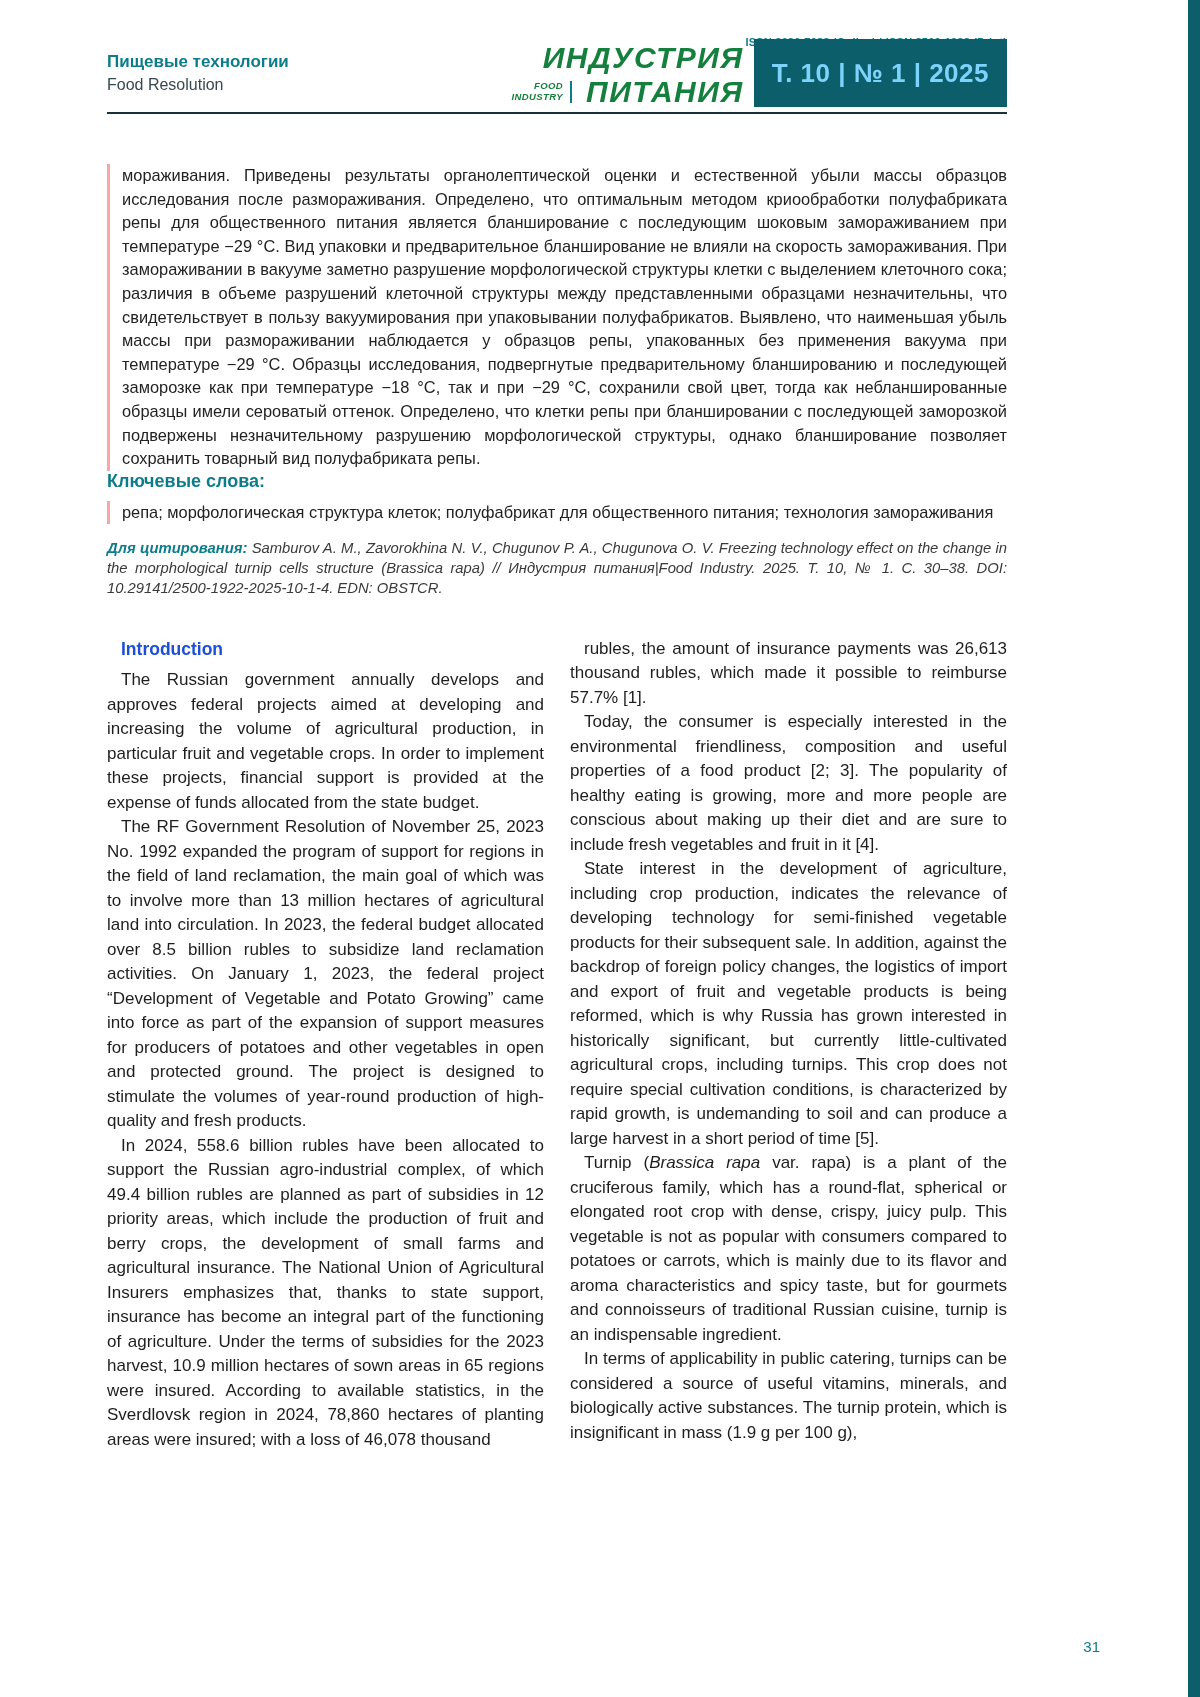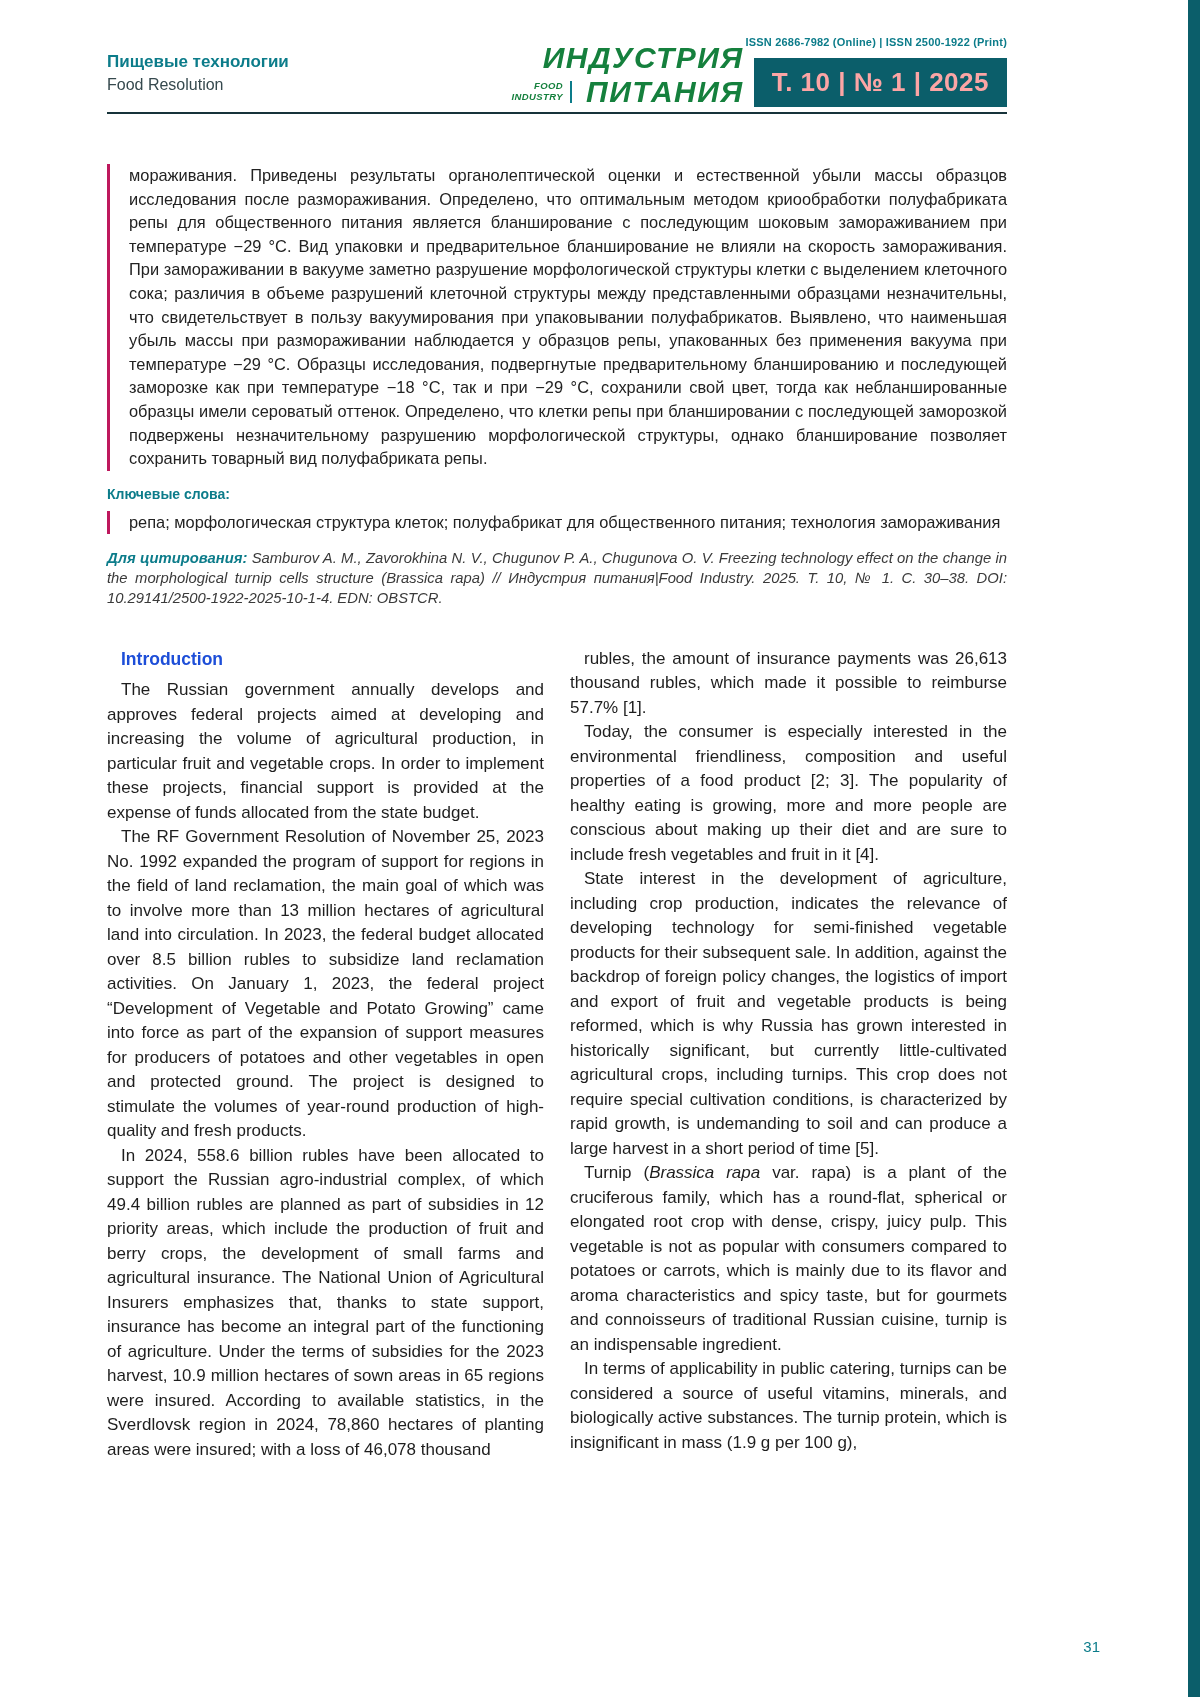--- a/index.html
+++ b/index.html
@@ -20,28 +20,28 @@
   .section-title { position:absolute; left:0; bottom:18px; }
   .section-title .ru { color:#0c7c8a; font-weight:bold; font-size:17px; }
   .section-title .en { color:#36494e; font-size:16px; margin-top:4px; }
   .logo-issue { position:absolute; right:0; bottom:5px; display:flex; align-items:flex-end; gap:10px; }
   .logo { text-align:right; color:#15803d; font-weight:bold; font-style:italic; line-height:1; }
   .logo-line1 { font-size:30px; letter-spacing:1.5px; }
   .logo-line2 { display:flex; align-items:center; justify-content:flex-end; gap:14px; margin-top:4px; }
   .logo-sub { font-size:9.5px; line-height:1.15; text-align:right; border-right:2px solid #0c7c8a; padding-right:7px; letter-spacing:.4px; }
   .logo-line2-text { font-size:30px; letter-spacing:1.5px; }
   .issue-badge {
-    background:#0b5e6a; color:#fca5a5; font-weight:bold; font-size:26px;
-    height:49px; padding:10px 18px; display:flex; align-items:center; letter-spacing:.5px;
+    background:#0b5e6a; color:#7dd3fc; font-weight:bold; font-size:26px;
+    height:68px; padding:10px 18px; display:flex; align-items:center; letter-spacing:.5px;
   }
 
   
-  .bordered { border-left:3px solid #be185d; padding-left:19px; }
+  .bordered { border-left:3px solid #fca5a5; padding-left:12px; }
   .abstract { margin-top:50px; font-size:16.4px; line-height:23.6px; text-align:justify; color:#222; }
-  .kw-heading { color:#0c7c8a; font-size:14px; font-weight:bold; margin-top:15px; }
+  .kw-heading { color:#0c7c8a; font-size:18px; font-weight:bold; }
   .keywords { margin-top:9px; font-size:16.4px; line-height:23.6px; text-align:justify; color:#222; }
   .citation { margin-top:15px; font-size:14.8px; line-height:19.8px; font-style:italic; color:#3a3a3a; text-align:justify; }
   .cit-label { color:#0c7c8a; font-weight:bold; }
   .received { margin-top:2px; }
 
   
   .columns { display:flex; gap:26px; margin-top:38px; }
   .col { width:437px; font-size:17px; line-height:24.5px; text-align:justify; color:#1e1e1e; }
   .col p { text-indent:14px; }
   .intro-heading { color:#1d4ed8; font-size:17.5px; font-weight:bold; margin:0 0 7px 14px; }

